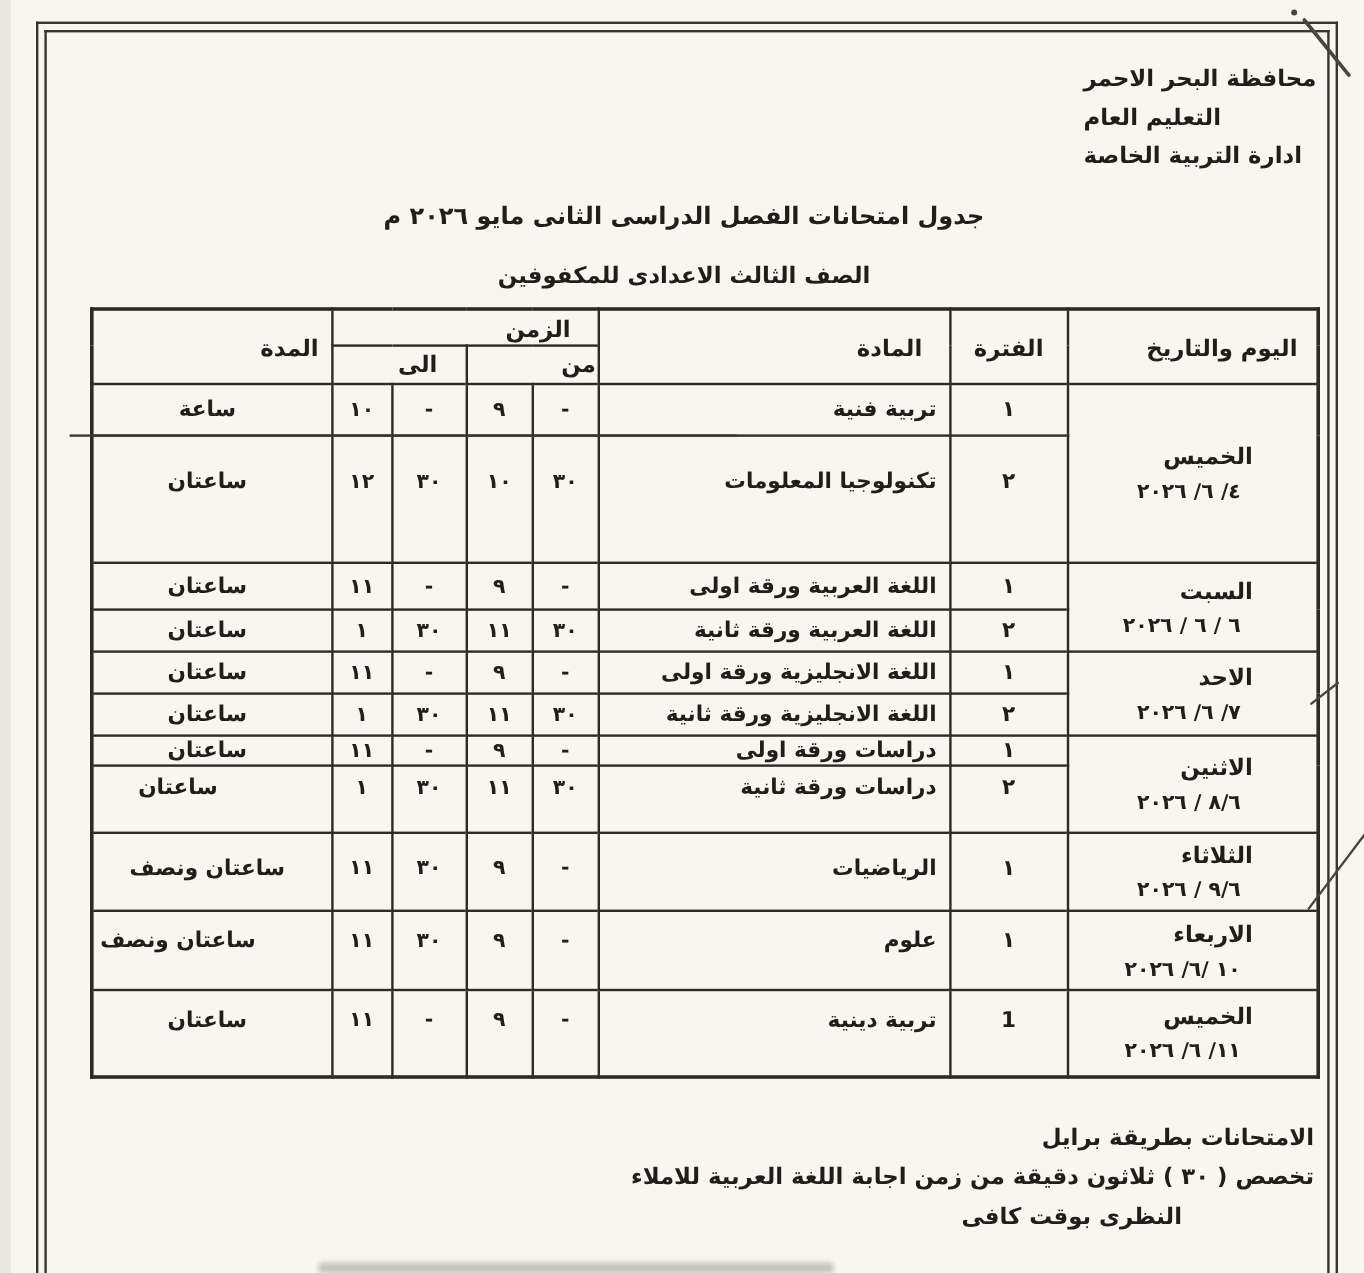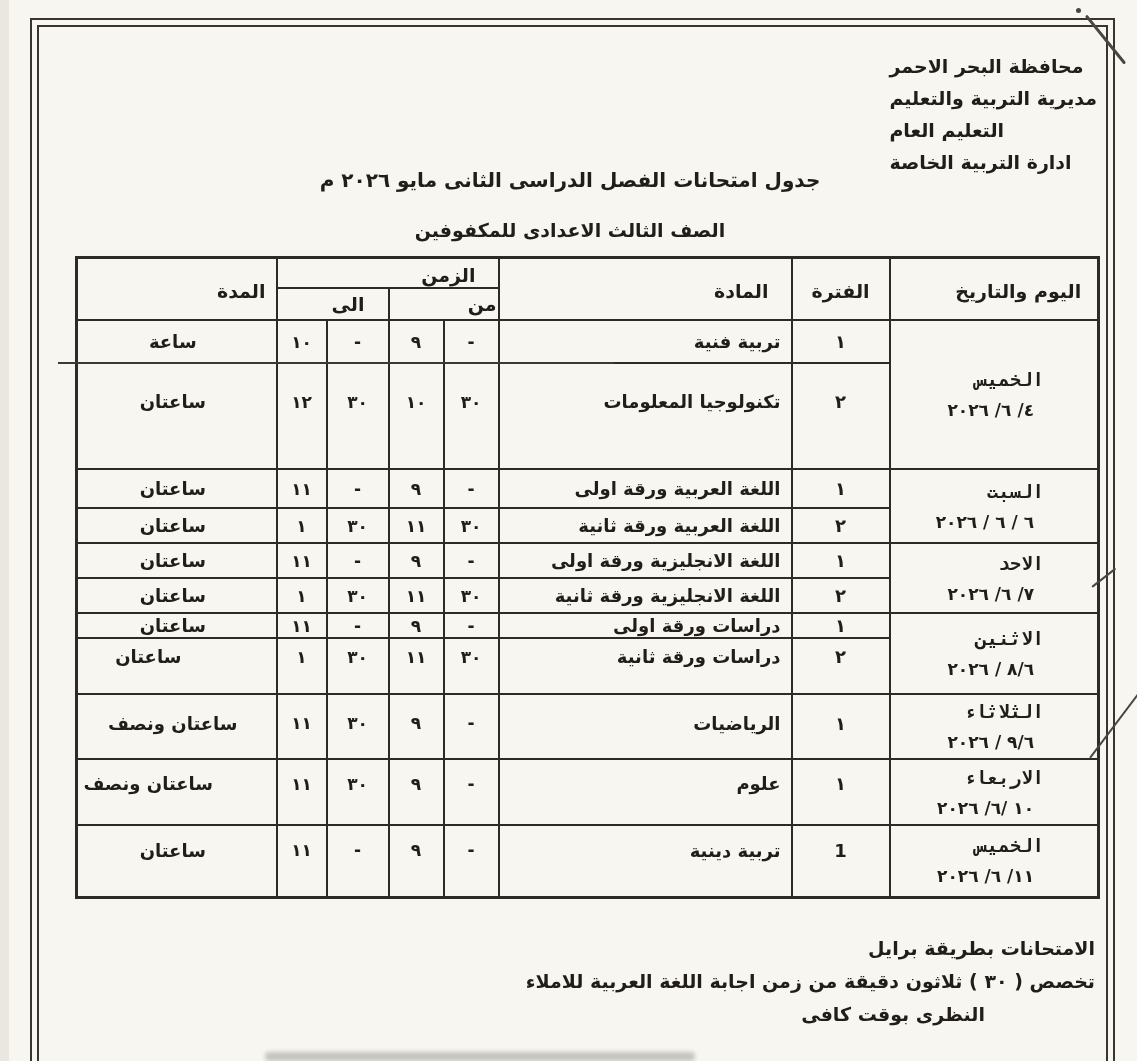--- a/index.html
+++ b/index.html
@@ -28,21 +28,21 @@
     border:3px solid #2e2a24;
   }
   table.exam td{border:2px solid #2e2a24;vertical-align:middle;overflow:hidden;}
   td.hdr{vertical-align:top;padding-top:5px;font-size:19px;text-align:center;}
   td.hdr-day{padding-left:50px;}
   td.hdr-subject,td.hdr-time{text-align:right;padding-left:0;padding-right:22px;}
   td.hdr-duration{text-align:right;padding-right:10px;}
   td.hdr-fromto{vertical-align:middle;padding-top:0;font-size:19px;}
   td.hdr-to{text-align:center;padding-left:32px;}
   td.day-cell{vertical-align:top;padding-top:4px;text-align:right;font-size:19px;line-height:29px;}
-  .day-name{padding-left:0;padding-right:52px;font-family:Liberation Mono, monospace;}
+  .day-name{padding-left:0;padding-right:52px;}
   .day-date{direction:rtl;font-size:17px;padding-right:62px;}
   td.period-cell{text-align:center;font-size:18px;}
   td.subject-cell{text-align:right;padding-right:10px;font-size:18px;}
   td.num-cell{text-align:center;font-size:17px;}
   td.duration-cell{text-align:center;padding-right:9px;font-size:18px;}
   td.dur-shift{padding-right:58px;}
   tr.pb8 td.v{padding-bottom:8px;}
   tr.pb18 td.v{padding-bottom:18px;}
   tr.pb20 td.v{padding-bottom:20px;}
   tr.pb22 td.v{padding-bottom:22px;}
@@ -62,21 +62,20 @@
 </style>
 </head>
 <body>
 
 <div class="abs scan-edge"></div>
 <div class="abs frame-outer"></div>
 <div class="abs frame-inner"></div>
 
 <div class="abs letterhead">
   <div>محافظة البحر الاحمر</div>
-  <div>مديرية التربية والتعليم</div>
   <div>التعليم العام</div>
   <div>ادارة التربية الخاصة</div>
 </div>
 
 <div class="abs doc-title">جدول امتحانات الفصل الدراسى الثانى مايو ٢٠٢٦ م</div>
 <div class="abs doc-subtitle">الصف الثالث الاعدادى للمكفوفين</div>
 
 <table class="exam">
   <colgroup>
     <col style="width:209px">

